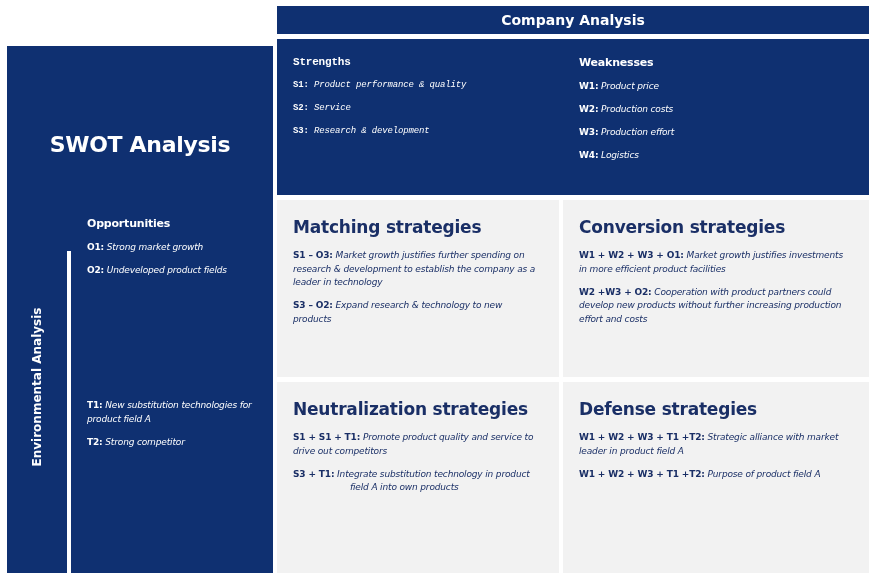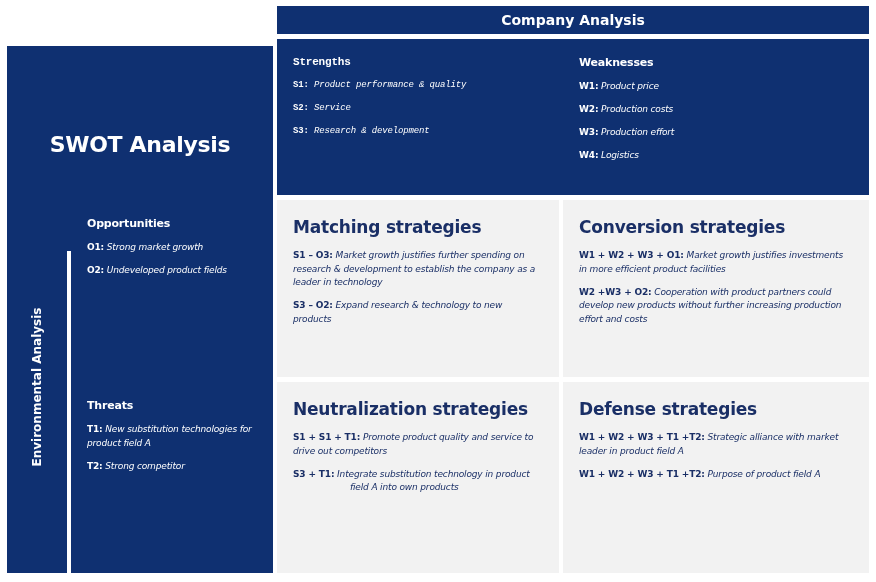--- a/index.html
+++ b/index.html
@@ -59,21 +59,20 @@
   <div class="item"><span class="code">W4:</span> <span class="text">Logistics</span></div>
 </div>
 
 <div class="cell dark box" style="left:71px; top:200px; width:202px; height:204px;">
   <div class="box-title">Opportunities</div>
   <div class="item"><span class="code">O1:</span> <span class="text"> Strong market growth</span></div>
   <div class="item"><span class="code">O2:</span> <span class="text">Undeveloped product fields</span></div>
 </div>
 
 <div class="cell dark box" style="left:71px; top:382px; width:202px; height:191px;">
-  <div class="box-title">Threats</div>
   <div class="item"><span class="code">T1:</span> <span class="text">New substitution technologies for product field A</span></div>
   <div class="item"><span class="code">T2:</span> <span class="text">Strong competitor</span></div>
 </div>
 
 <div class="cell light box" style="left:277px; top:200px; width:282px; height:177px;">
   <div class="box-title">Matching strategies</div>
   <div class="item"><span class="code">S1 – O3:</span> <span class="text">Market growth justifies further spending on research &amp; development to establish the company as a leader in technology</span></div>
   <div class="item"><span class="code">S3 – O2:</span> <span class="text">Expand research &amp; technology to new products</span></div>
 </div>
 

